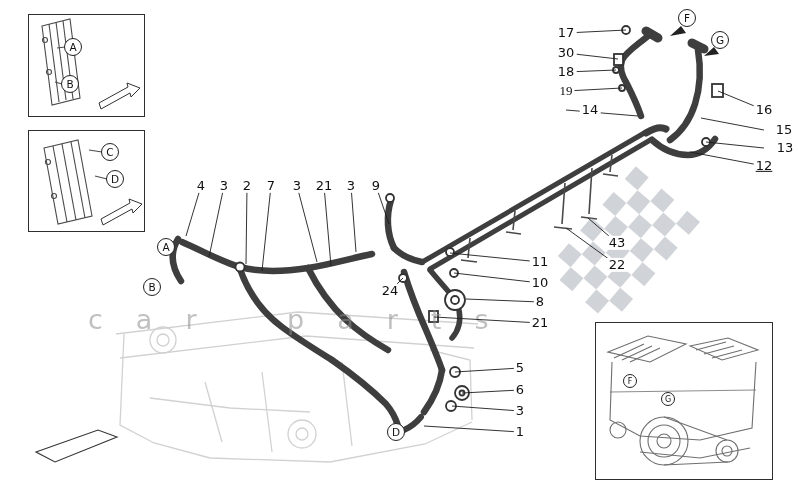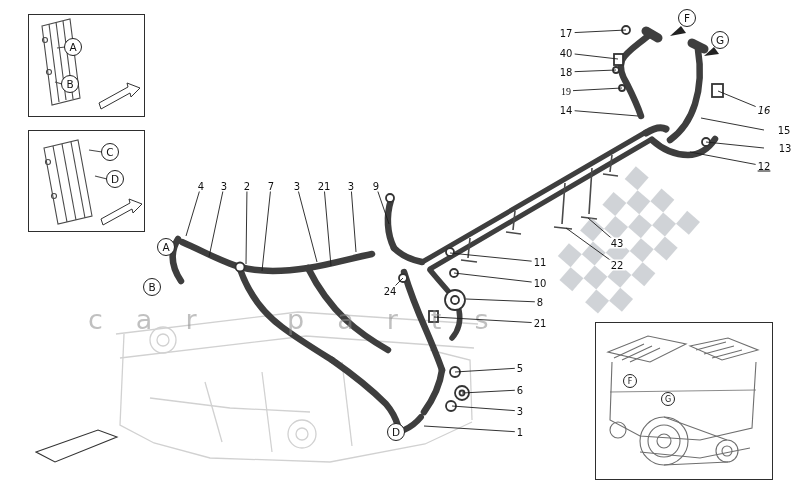--- a/index.html
+++ b/index.html
@@ -9,21 +9,21 @@
   svg.layer{left:0;top:0;}
   .box{border:1.4px solid #2e2e2e;background:transparent;}
   #inset1{left:28px;top:14px;width:115px;height:101px;}
   #inset2{left:28px;top:130px;width:115px;height:100px;}
   #engine-box{left:595px;top:322px;width:176px;height:156px;}
   .wm-brand{left:58px;top:172px;font-size:95px;font-weight:bold;letter-spacing:6px;
             color:rgba(205,82,82,0.55);line-height:1;white-space:nowrap;pointer-events:none;}
   .wm-tagline{left:88px;top:290px;font-size:27px;letter-spacing:33px;word-spacing:16px;
               color:rgba(140,140,140,0.55);line-height:1;white-space:nowrap;pointer-events:none;margin-top:16px;}
   #annot-layer{left:0;top:0;width:798px;height:503px;}
-  .num{position:absolute;transform:translate(-50%,-50%);font-size:10px;color:#101010;
+  .num{position:absolute;transform:translate(-50%,-50%);font-size:13px;color:#101010;
        background:#fff;padding:0 2px;line-height:1.1;}
   .ltr{position:absolute;transform:translate(-50%,-50%);width:16px;height:16px;
        border:1.2px solid #222;border-radius:50%;background:#fff;font-size:10.5px;
        display:flex;align-items:center;justify-content:center;color:#111;}
   .ltr.small{width:12px;height:12px;font-size:8px;border-width:1px;}
   #leader-svg line{stroke:#1c1c1c;stroke-width:0.9;}
 </style>
 </head>
 <body>
 
@@ -210,25 +210,25 @@
   <div id="annot-layer">
       <span class="num" style="left: 201px; top: 186px;">4</span>
       <span class="num" style="left: 224px; top: 186px;">3</span>
       <span class="num" style="left: 247px; top: 186px;">2</span>
       <span class="num" style="left: 271px; top: 186px;">7</span>
       <span class="num" style="left: 297px; top: 186px;">3</span>
       <span class="num" style="left: 324px; top: 186px;">21</span>
       <span class="num" style="left: 351px; top: 186px;">3</span>
       <span class="num" style="left: 376px; top: 186px;">9</span>
       <span class="num" style="left: 566px; top: 33px;">17</span>
-      <span class="num" style="left: 566px; top: 53px;">40</span>
+      <span class="num" style="left: 566px; top: 53px;">30</span>
       <span class="num" style="left: 566px; top: 72px;">18</span>
       <span class="num" style="left: 566px; top: 91px; font-family: Liberation Serif, serif;">19</span>
-      <span class="num" style="left: 566px; top: 110px;">14</span>
-      <span class="num" style="left: 764px; top: 110px; font-style: italic;">16</span>
+      <span class="num" style="left: 590px; top: 110px;">14</span>
+      <span class="num" style="left: 764px; top: 110px;">16</span>
       <span class="num" style="left: 764px; top: 130px; margin-left: 20px;">15</span>
       <span class="num" style="left: 764px; top: 148px; margin-left: 21px;">13</span>
       <span class="num" style="left: 764px; top: 166px; text-decoration: underline;">12</span>
       <span class="num" style="left: 540px; top: 262px;">11</span>
       <span class="num" style="left: 540px; top: 283px;">10</span>
       <span class="num" style="left: 540px; top: 302px;">8</span>
       <span class="num" style="left: 540px; top: 323px;">21</span>
       <span class="num" style="left: 617px; top: 243px;">43</span>
       <span class="num" style="left: 617px; top: 265px;">22</span>
       <span class="num" style="left: 390px; top: 291px;">24</span>

